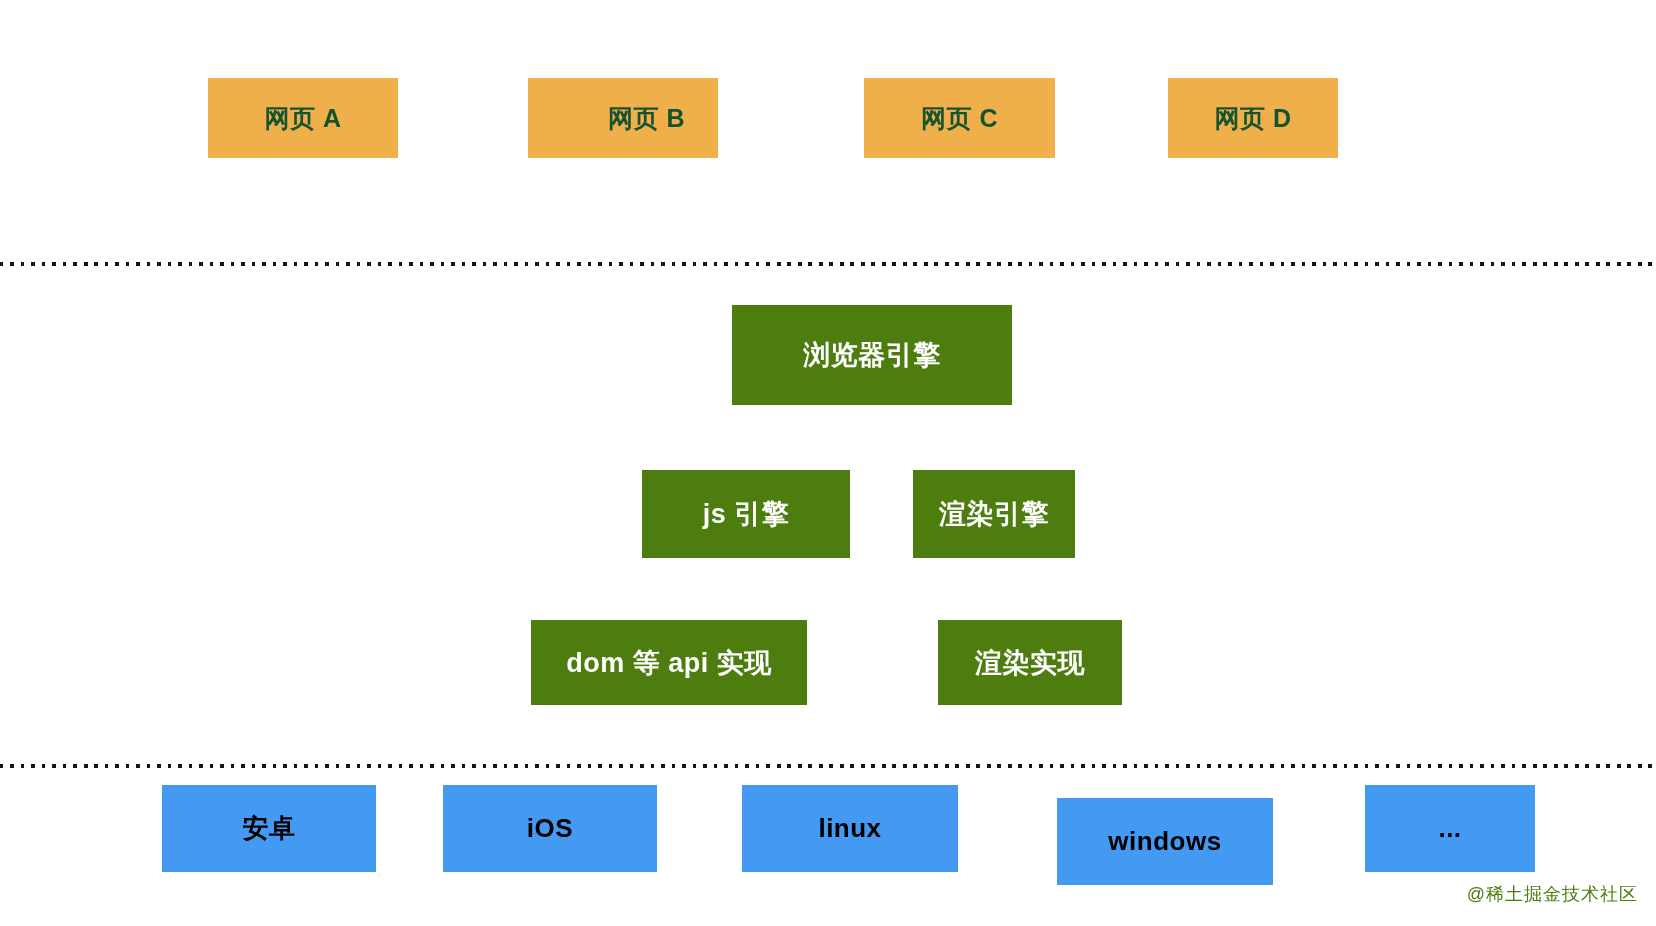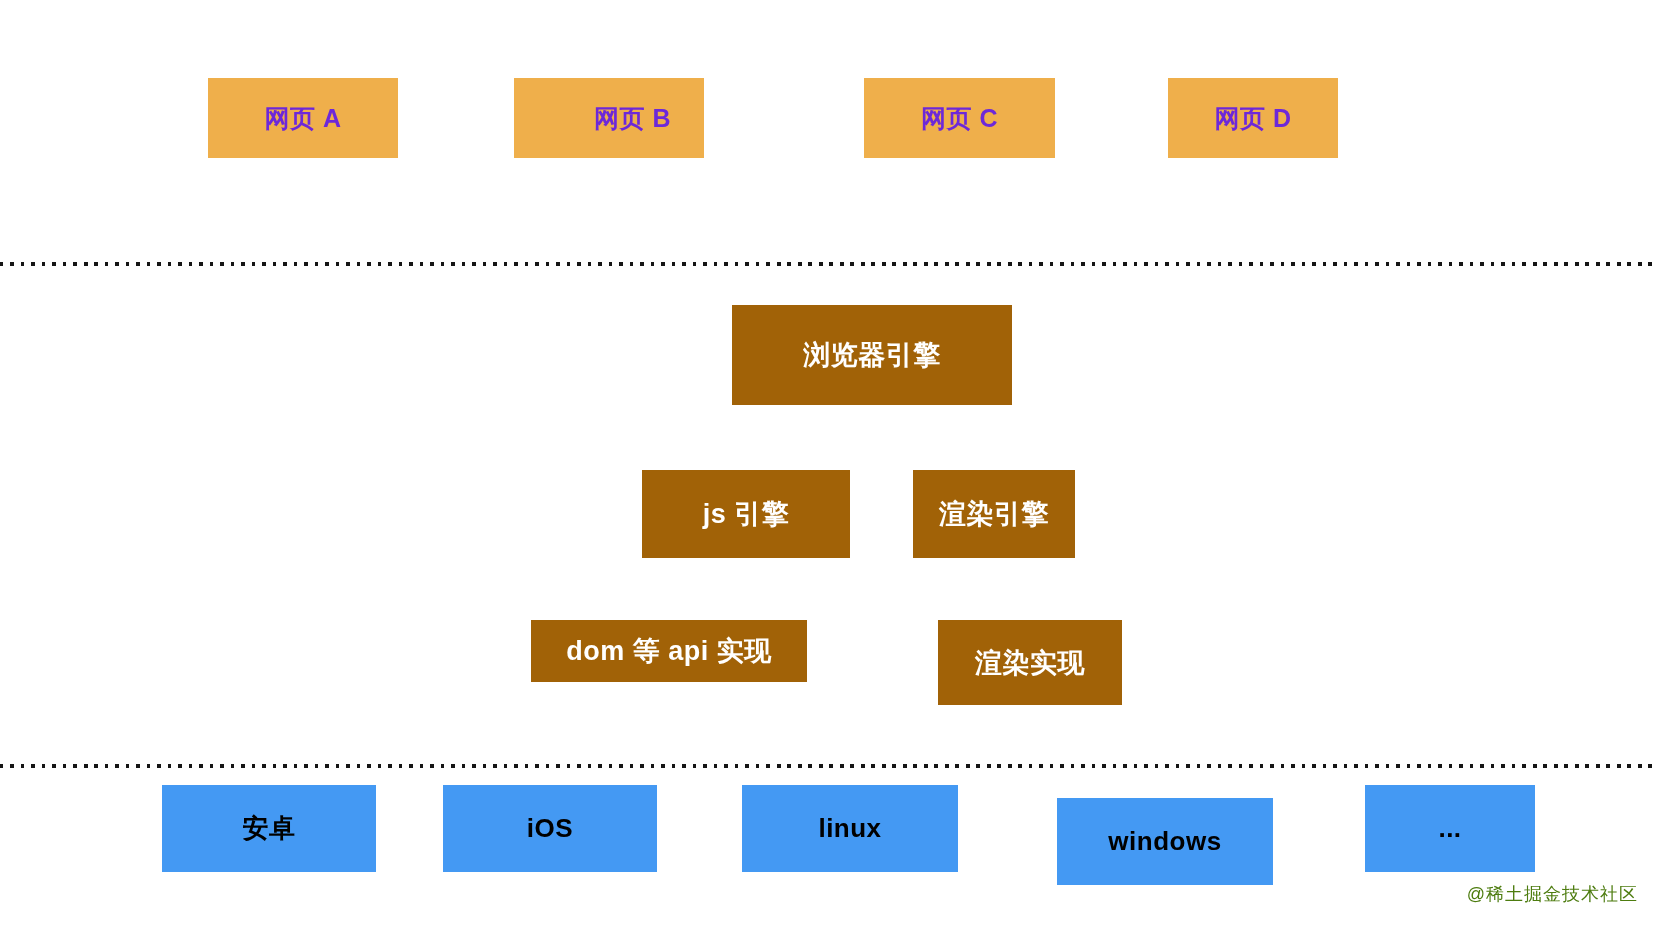--- a/index.html
+++ b/index.html
@@ -20,51 +20,51 @@
     display: flex;
     align-items: center;
     justify-content: center;
     font-weight: 700;
     letter-spacing: 0.5px;
     box-sizing: border-box;
   }
   
   .web-page {
     background: #EFAF4B;
-    color: #6d28d9;
+    color: #14532d;
     font-size: 25px;
     top: 78px;
     height: 80px;
   }
   .wp-a { left: 208px;  width: 190px; }
-  .wp-b { left: 514px;  width: 190px; padding-left: 47px; }
+  .wp-b { left: 528px;  width: 190px; padding-left: 47px; }
   .wp-c { left: 864px;  width: 191px; }
   .wp-d { left: 1168px; width: 170px; }
 
   
   .dotted {
     position: absolute;
     left: 0;
     width: 1656px;
     height: 4px;
     background-image: repeating-linear-gradient(to right, #151515 0px, #151515 3.5px, transparent 3.5px, transparent 10.5px);
   }
   .dotted-top    { top: 262px; }
   .dotted-bottom { top: 764px; }
 
   
   .engine {
-    background: #a16207;
+    background: #4d7c0f;
     color: #FFFFFF;
     font-size: 27px;
   }
   .browser-engine { left: 732px; top: 305px; width: 280px; height: 100px; }
   .js-engine      { left: 642px; top: 470px; width: 208px; height: 88px; }
   .render-engine  { left: 913px; top: 470px; width: 162px; height: 88px; }
-  .dom-api        { left: 531px; top: 620px; width: 276px; height: 62px; }
+  .dom-api        { left: 531px; top: 620px; width: 276px; height: 85px; }
   .render-impl    { left: 938px; top: 620px; width: 184px; height: 85px; }
 
   
   .platform {
     background: #4499F3;
     color: #000000;
     font-size: 26px;
     top: 785px;
     height: 87px;
   }

